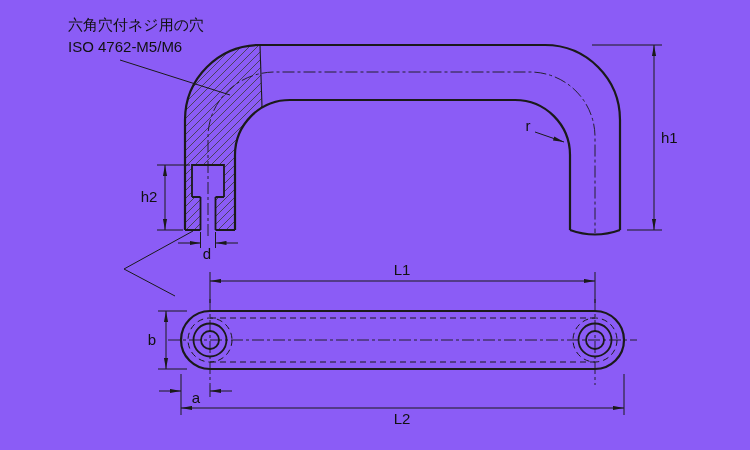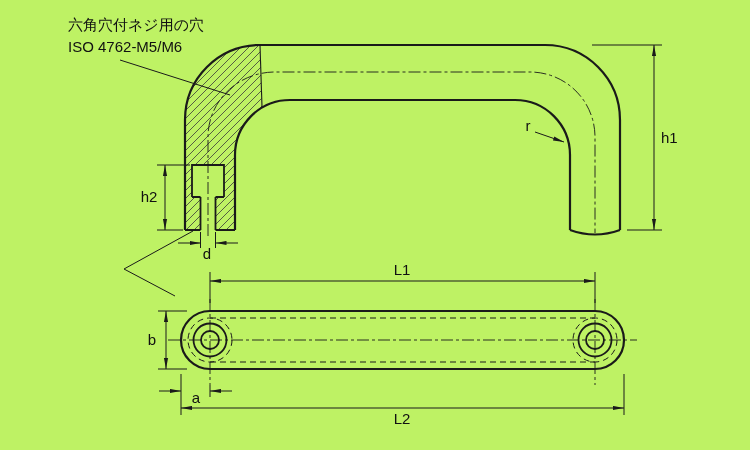--- a/index.html
+++ b/index.html
@@ -1,19 +1,19 @@
 <!DOCTYPE html>
 <html><head>
 <meta charset="utf-8">
 <style>
   html,body{margin:0;padding:0;background:#fff;}
   .page{
     position:relative;
     width:750px;height:450px;
-    background:#bef264;
+    background:#8b5cf6;
     font-family:"Liberation Sans","DejaVu Sans",sans-serif;
     overflow:hidden;
   }
   svg{display:block;}
   text{fill:#111;}
   .dim-label{font-size:15px;}
   .callout-label{font-size:15px;}
 </style>
 </head>
 <body>

